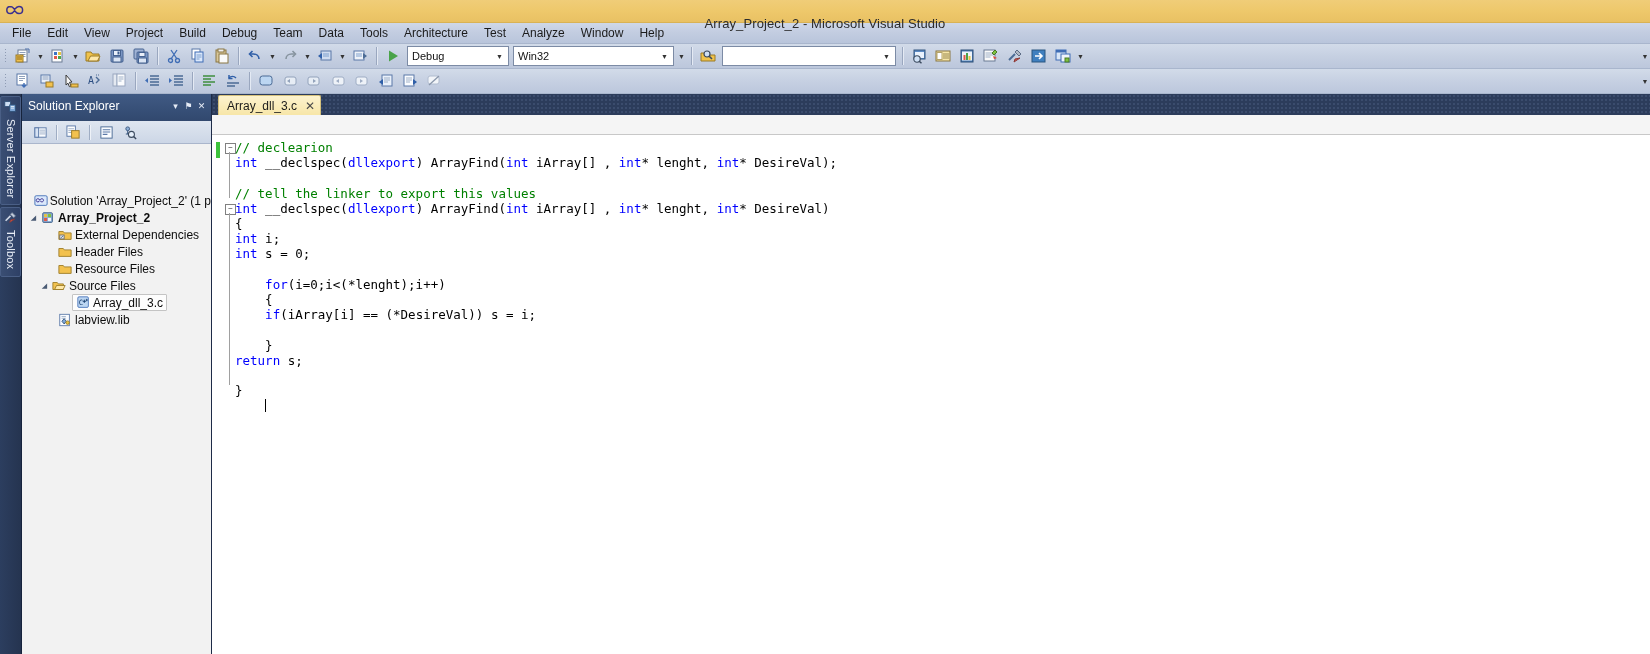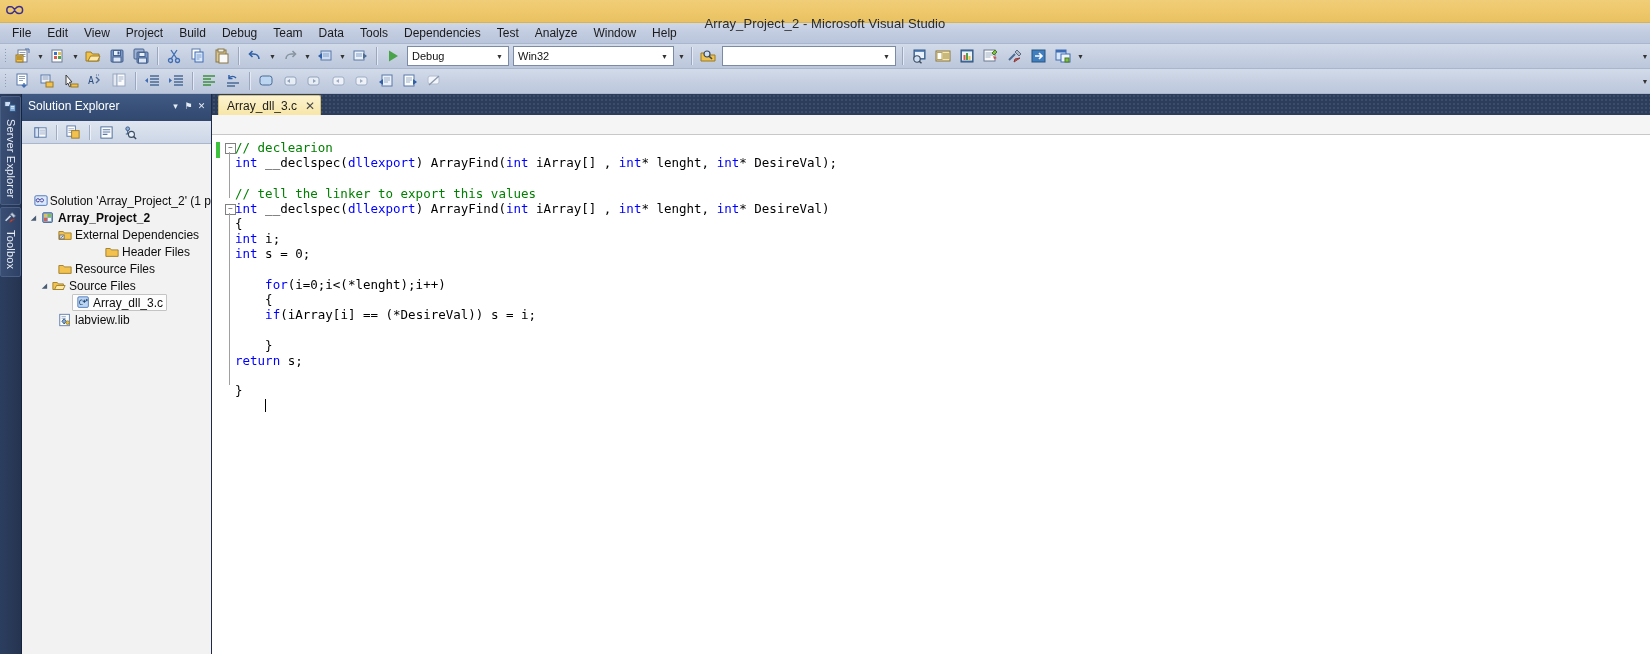--- a/index.html
+++ b/index.html
@@ -170,21 +170,21 @@
 <div class="menubar">
   <div class="menuitem">File</div>
   <div class="menuitem">Edit</div>
   <div class="menuitem">View</div>
   <div class="menuitem">Project</div>
   <div class="menuitem">Build</div>
   <div class="menuitem">Debug</div>
   <div class="menuitem">Team</div>
   <div class="menuitem">Data</div>
   <div class="menuitem">Tools</div>
-  <div class="menuitem">Dependencies</div>
+  <div class="menuitem">Architecture</div>
   <div class="menuitem">Test</div>
   <div class="menuitem">Analyze</div>
   <div class="menuitem">Window</div>
   <div class="menuitem">Help</div>
 </div>
 
 <div class="toolbar">
   <div class="tb-grip"></div>
 
   <div class="tb-btn">
@@ -611,21 +611,21 @@
         <span class="tico">
           <svg width="14" height="14" viewBox="0 0 16 16">
             <path d="M1 4h5l1.2 1.6H15V13H1z" fill="#f2c14e" stroke="#9a7a26"></path>
             <rect x="2" y="8" width="5" height="4.5" fill="#e8e8e8" stroke="#6b6b6b"></rect>
             <path d="M3 11.5l3-2.5" stroke="#4b6b95"></path>
           </svg>
         </span>
         <span class="tlabel">External Dependencies</span>
       </div>
 
-      <div class="tnode" style="padding-left:34px;margin-left:47px;">
+      <div class="tnode" style="padding-left:34px;">
         <span class="tico">
           <svg width="14" height="14" viewBox="0 0 16 16">
             <path d="M1 4h5l1.2 1.6H15V13H1z" fill="#f2c14e" stroke="#9a7a26"></path>
           </svg>
         </span>
         <span class="tlabel">Header Files</span>
       </div>
 
       <div class="tnode" style="padding-left:34px;">
         <span class="tico">

